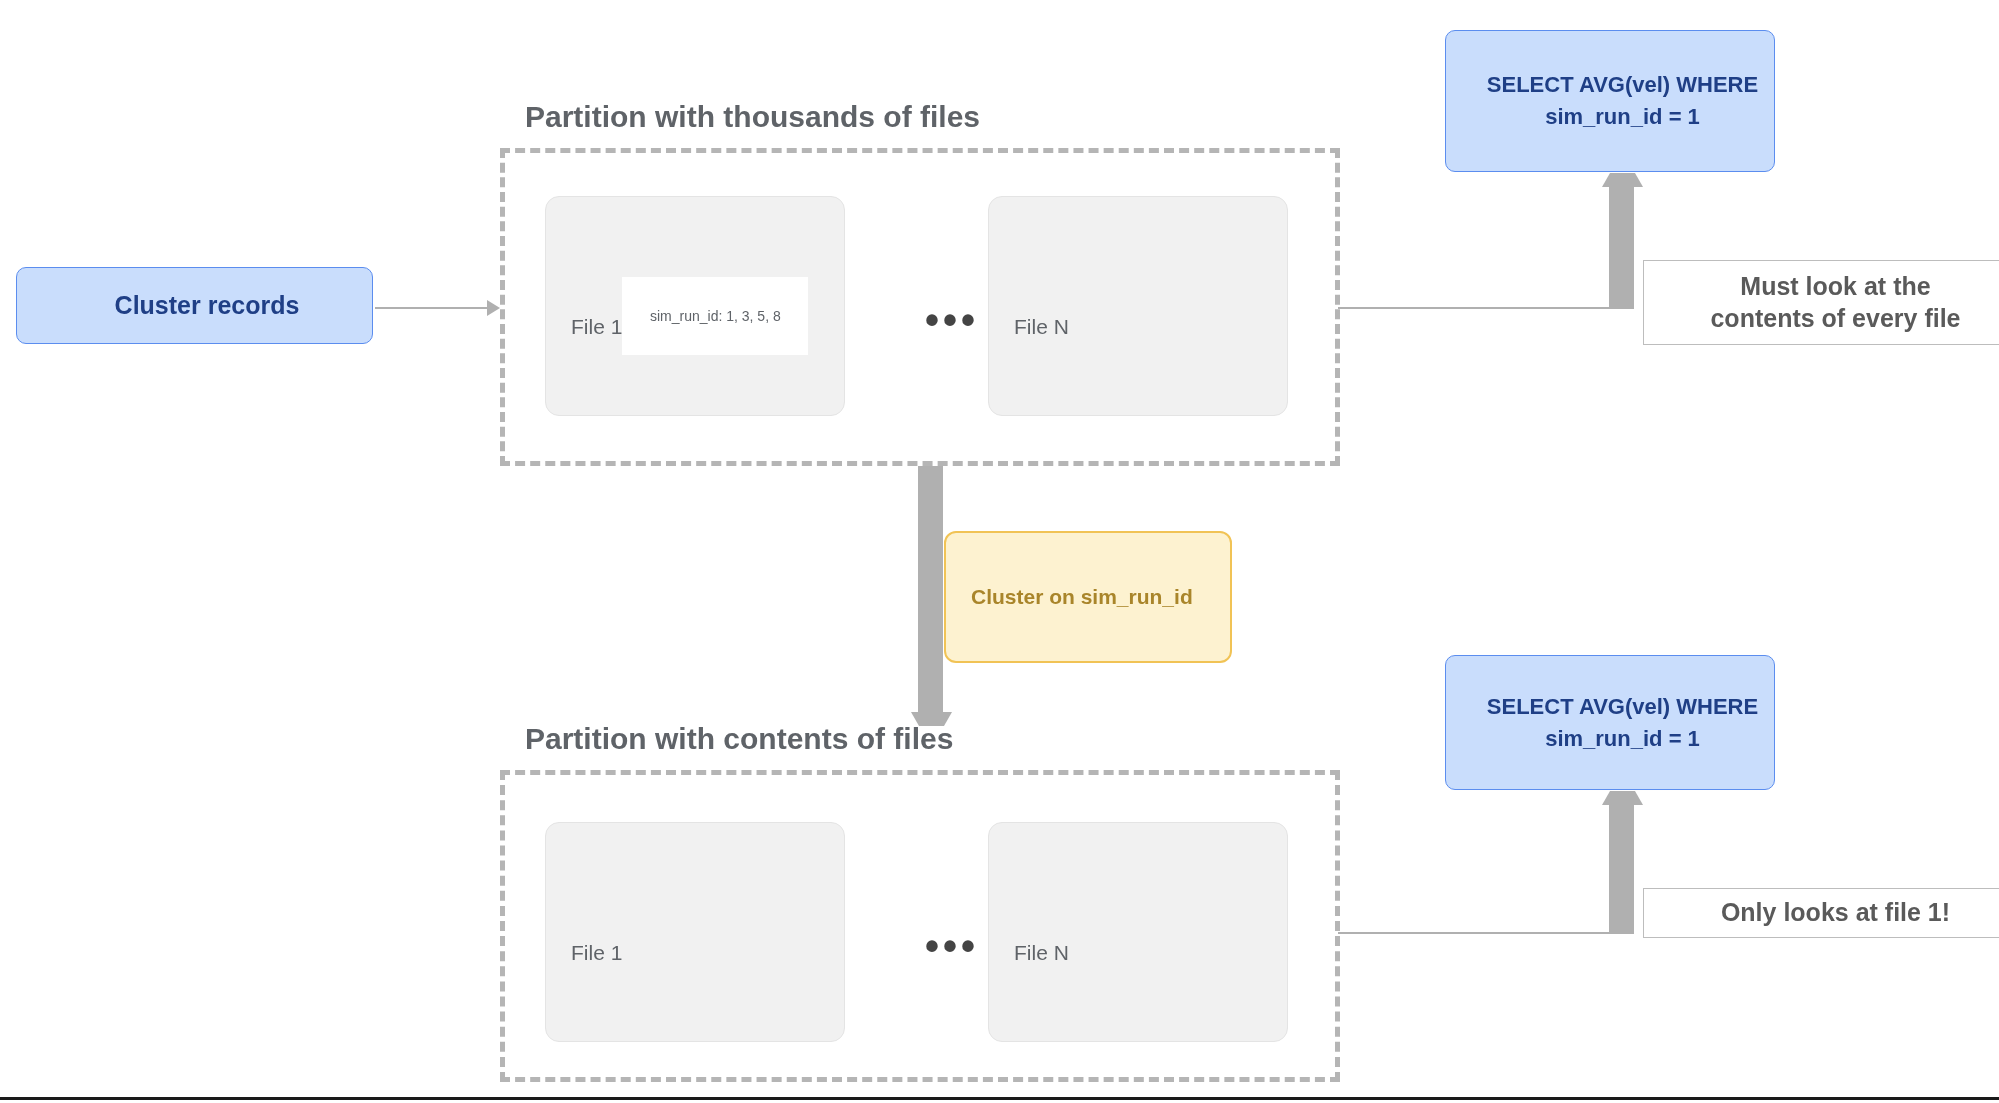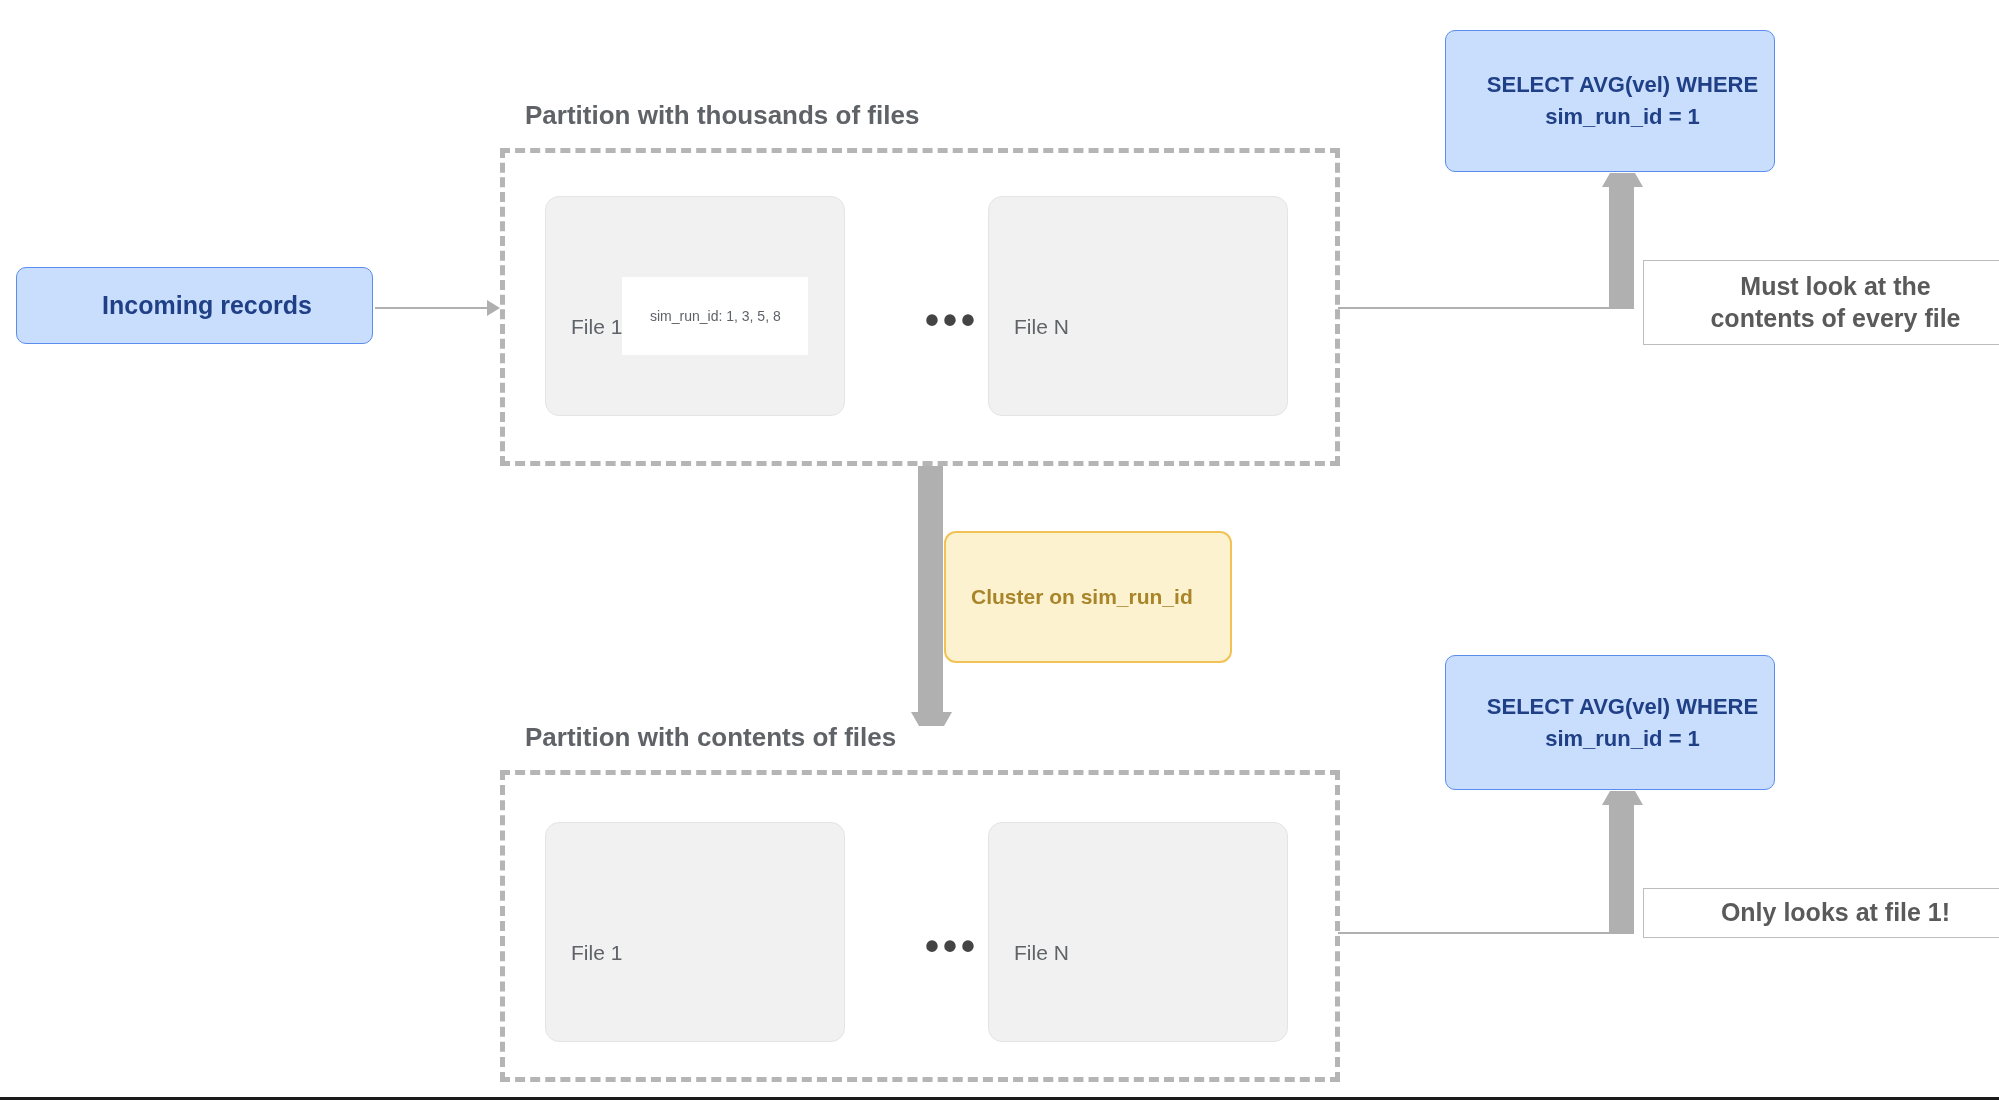--- a/index.html
+++ b/index.html
@@ -60,21 +60,21 @@
     color: #5a5a5a;
     font-weight: bold;
     font-size: 25px;
     line-height: 1.25;
   }
   .note-box .line { display: block; width: 100%; }
 
   
   .partition-title {
     color: #5f6368;
-    font-size: 26px;
+    font-size: 30px;
     font-weight: bold;
     white-space: nowrap;
   }
 
   
   .dashed-frame {
     border: 5px dashed #b5b5b5;
     background: transparent;
   }
 
@@ -141,21 +141,21 @@
 
   
   .footer-rule { background: #1a1a1a; height: 3px; }
 </style>
 </head>
 <body>
 
 <div id="canvas">
 
   <div class="abs blue-box" style="left:16px; top:267px; width:357px; height:77px; font-size:25px;">
-    <span class="line">Incoming records</span>
+    <span class="line">Cluster records</span>
   </div>
 
   <div class="abs h-line" style="left:375px; top:307px; width:115px;"></div>
   <div class="abs arrow-right" style="left:487px; top:300px;"></div>
 
   <div class="abs partition-title" style="left:500px; top:100px;">Partition with thousands of files</div>
 
   <div class="abs dashed-frame" style="left:500px; top:148px; width:840px; height:318px;"></div>
 
   <div class="abs file-card" style="left:545px; top:196px; width:300px; height:220px;">

